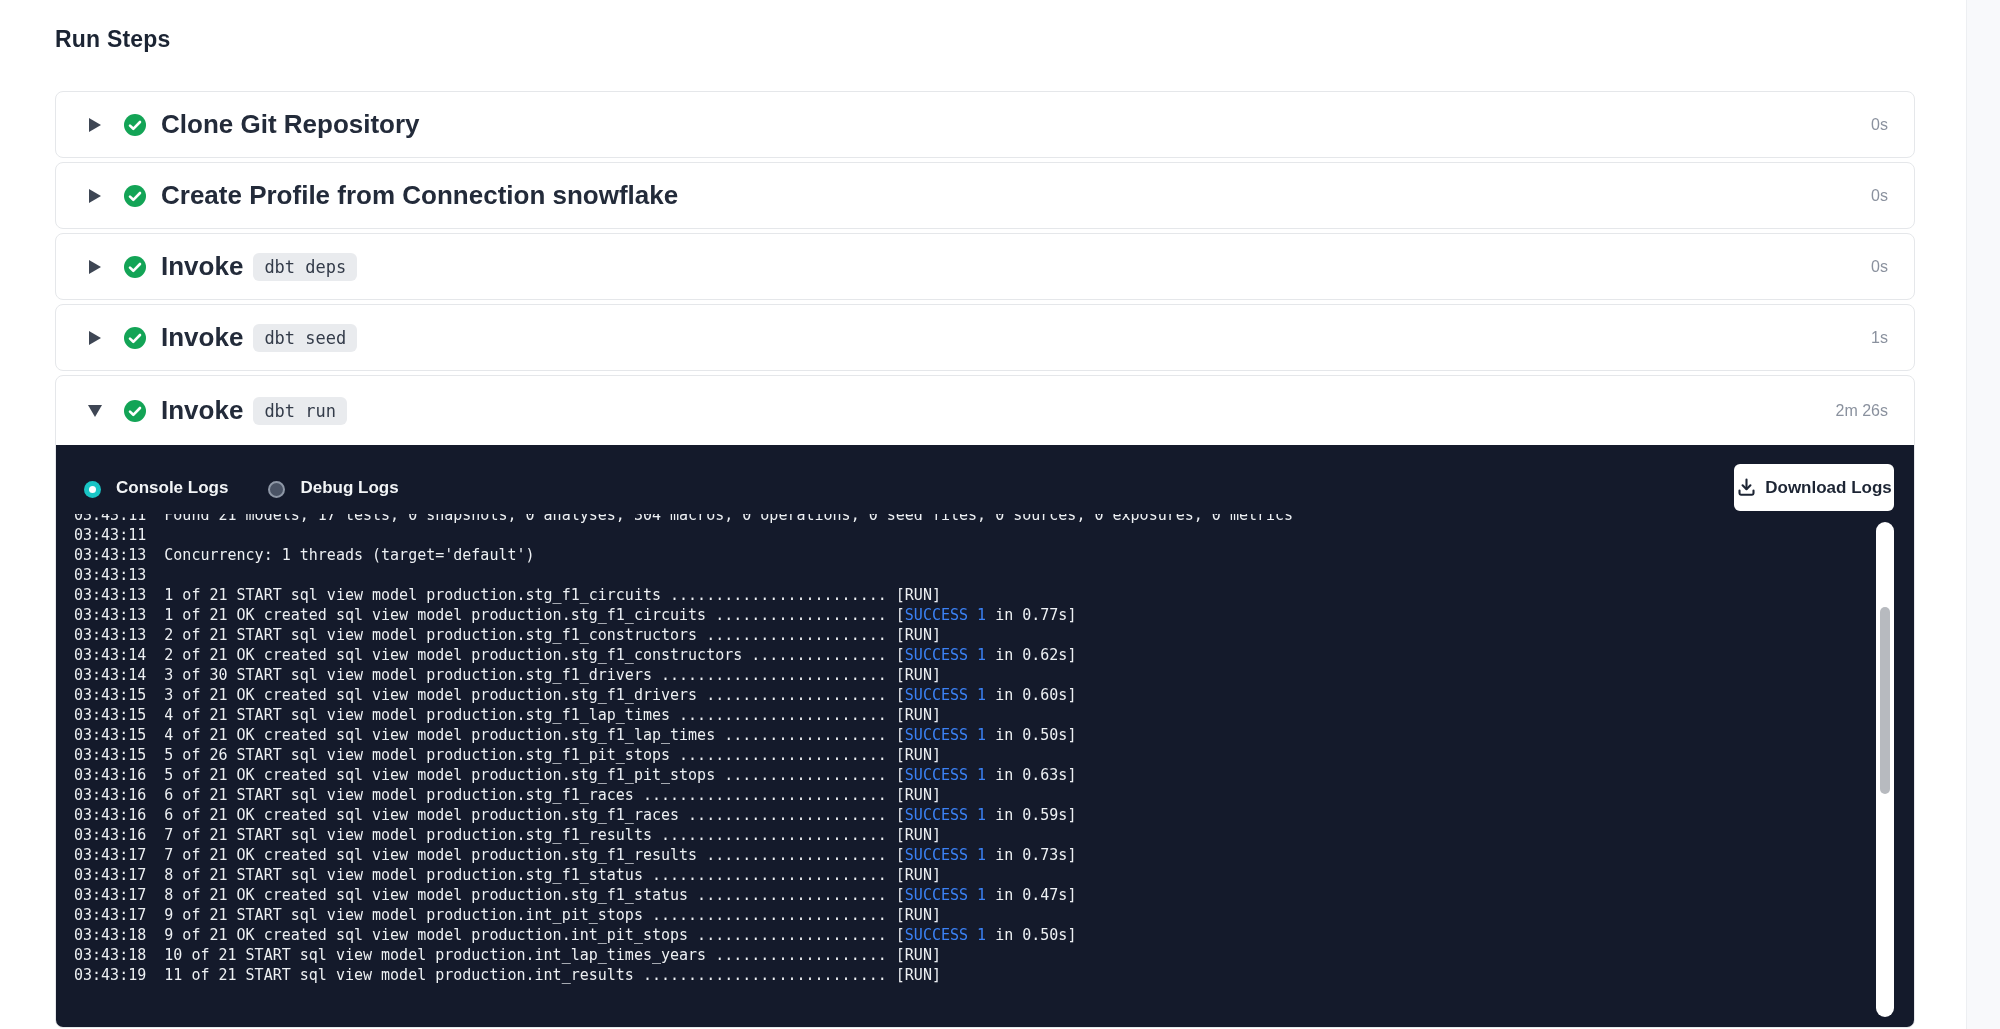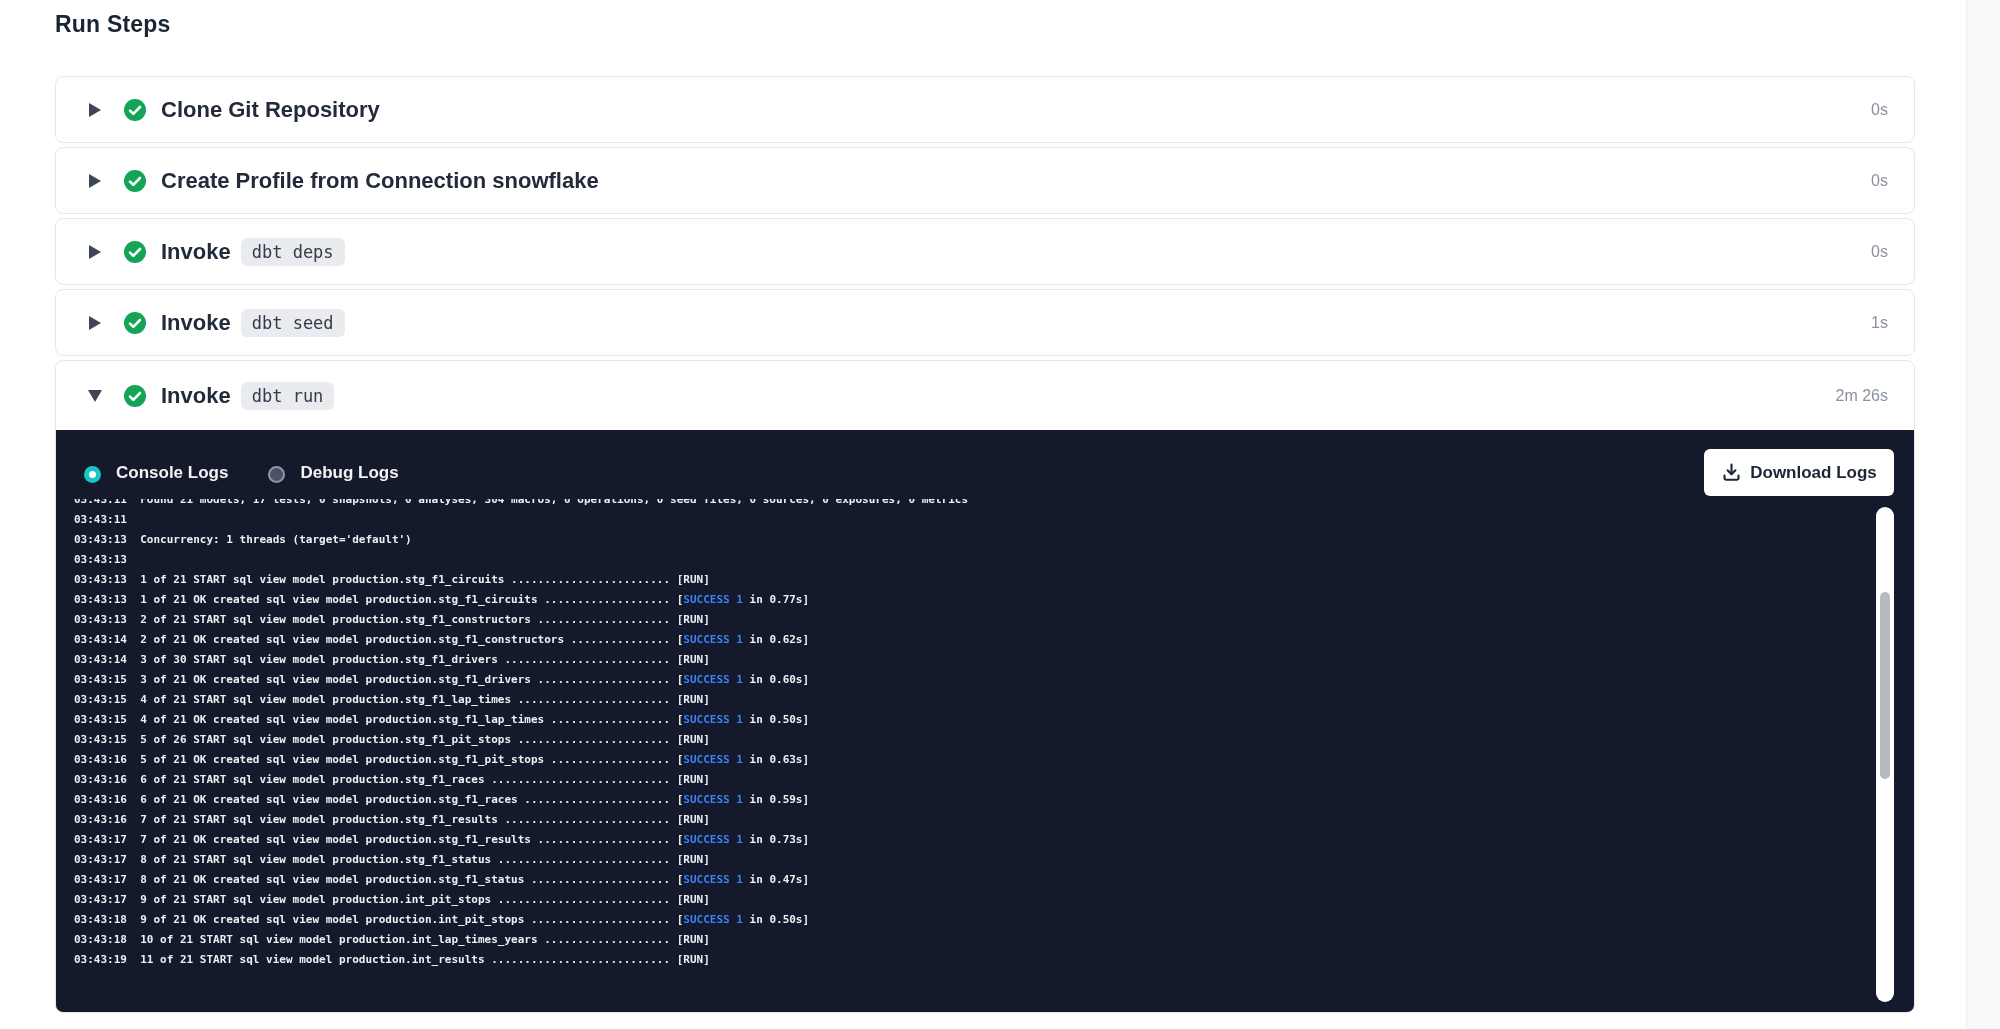--- a/index.html
+++ b/index.html
@@ -1,59 +1,59 @@
 <!DOCTYPE html>
 <html><head>
 <meta charset="utf-8">
 <style>
   * { margin:0; padding:0; box-sizing:border-box; }
   html,body { width:2000px; height:1029px; background:#ffffff; overflow:hidden;
               font-family:"Liberation Sans","DejaVu Sans",sans-serif; }
-  .page { position:absolute; inset:0; background:#ffffff; }
+  .page { position:absolute; inset:0; background:#ffffff;margin-top:15px; }
   .right-strip { position:absolute; top:0; right:0; width:34px; height:1029px;
                  background:#f8f9fb; border-left:1px solid #edeff2; }
   .page-title { position:absolute; top:11px; left:55px; font-size:23px; font-weight:bold;
                 color:#1b2433; letter-spacing:.2px; }
   .steps { position:absolute; top:76px; left:55px; width:1860px; }
   .step-card { background:#ffffff; border:1px solid #e5e7ea; border-radius:8px;
                margin-bottom:4px; }
   .step-head { height:65px; display:flex; align-items:center; padding:0 26px 0 32px; }
   .step-card.collapsed .step-head { height:65px; }
   .step-card.expanded .step-head { height:69px; }
   .caret { width:14px; flex:0 0 14px; display:flex; align-items:center; justify-content:center; cursor:pointer; }
   .tri-right { width:0; height:0; border-left:12px solid #3e4654;
                border-top:7px solid transparent; border-bottom:7px solid transparent; }
   .tri-down { width:0; height:0; border-top:12px solid #3e4654;
               border-left:7px solid transparent; border-right:7px solid transparent; }
   .check { width:24px; height:24px; flex:0 0 24px; margin-left:21px; }
-  .step-title { margin-left:14px; font-size:22px; font-weight:bold; color:#232b3a; }
+  .step-title { margin-left:14px; font-size:26px; font-weight:bold; color:#232b3a; }
   .badge { margin-left:10px; font-family:"DejaVu Sans Mono","Liberation Mono",monospace;
            font-size:17px; color:#333b49; background:#e9ebee; border-radius:6px;
            padding:4px 11px; }
   .duration { margin-left:auto; font-size:16px; color:#8a919e; }
   
   .console { position:relative; height:582px; background:#141a2b; border-radius:0 0 7px 7px; }
   .console-bar { position:absolute; top:19px; left:28px; right:20px; height:47px;
                  display:flex; align-items:center; }
   .radio-group { display:flex; align-items:flex-end; cursor:pointer; }
   .radio-group + .radio-group { margin-left:40px; }
   .radio { width:17px; height:17px; border-radius:50%; position:relative; }
   .radio.selected { background:#19c5c5; }
   .radio.selected::after { content:""; position:absolute; left:5px; top:5px; width:7px; height:7px;
                            border-radius:50%; background:#ffffff; }
   .radio.unselected { background:#4a5365; border:2px solid #8e97a6; }
   .radio-label { margin-left:15px; font-size:17px; font-weight:bold; color:#f2f4f6; }
-  .download-btn { margin-left:auto; height:47px; width:190px; background:#ffffff; border:none;
+  .download-btn { margin-left:auto; height:47px; width:160px; background:#ffffff; border:none;
                   border-radius:6px; display:flex; align-items:center; justify-content:center;
                   gap:8px; cursor:pointer; font-family:inherit; }
   .download-btn span { font-size:17px; font-weight:bold; color:#1d2534; }
   .log-viewport { position:absolute; top:69px; left:18px; right:100px; bottom:13px; overflow:hidden; }
   .log-lines { margin-top:-9px; }
   .log-line { white-space:pre; font-family:"DejaVu Sans Mono","Liberation Mono",monospace;
-              font-size:11px; font-weight:bold; line-height:20px; color:#edf0f3; }
+              font-size:15px; font-weight:normal; line-height:20px; color:#edf0f3; }
   .log-ts { margin-right:2ch; }
   .st-green { color:#3b82f6; }
   .scrollbar-track { position:absolute; right:20px; top:77px; width:18px; height:495px;
                      background:#ffffff; border-radius:9px; }
   .scrollbar-thumb { position:absolute; left:4px; top:85px; width:10px; height:187px;
                      background:#b7babf; border-radius:5px; }
 </style>
 </head>
 <body>
 

